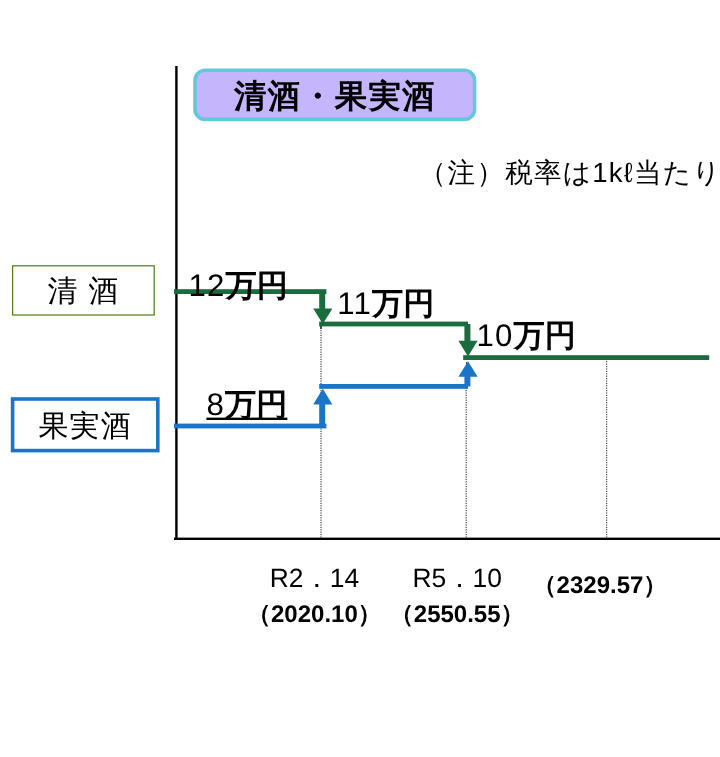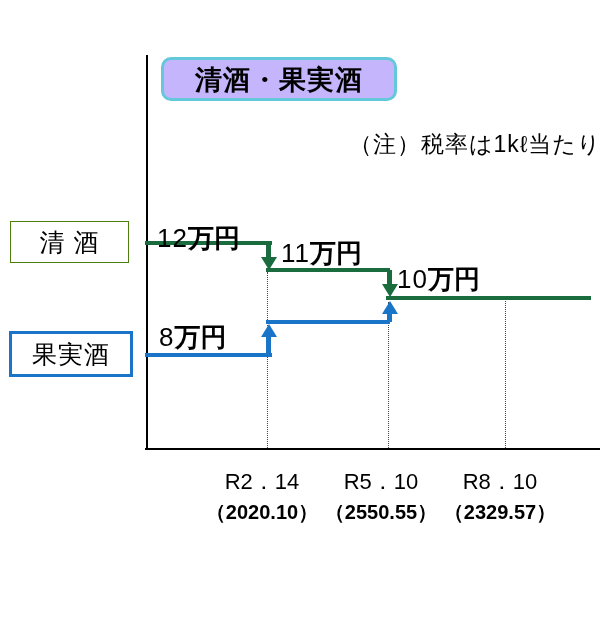--- a/index.html
+++ b/index.html
@@ -41,21 +41,21 @@
   .dot-2{left:388px;top:302px;height:146px;}
   .dot-3{left:505px;top:299px;height:149px;}
   
   .vlabel{position:absolute;font-size:26px;line-height:1;white-space:nowrap;}
   .vlabel .num{font-weight:400;letter-spacing:1px;}
   .vlabel .unit{font-weight:700;}
   .vl-12{left:157px;top:213px;margin-top:12px;}
   .vl-11{left:281px;top:240px;}
   .vl-10{left:397px;top:266px;}
   .vl-9{left:286px;top:291px;}
-  .vl-8{left:159px;top:324px;}
+  .vl-8{left:172px;top:324px;text-decoration:underline;}
   
   .badge{
     position:absolute;left:161px;top:57px;width:230px;height:38px;
     background:#c4b5fd;border:3px solid #63c8da;border-radius:10px;
     display:flex;align-items:flex-end;justify-content:center;
     font-size:27px;font-weight:700;letter-spacing:1px;
   }
   
   .note{position:absolute;left:349px;top:129px;font-size:23px;letter-spacing:1px;white-space:nowrap;}
   
@@ -128,17 +128,16 @@
 
   <div class="tick tick-1">
     <div class="era">R2．14</div>
     <div class="western">（2020.10）</div>
   </div>
   <div class="tick tick-2">
     <div class="era">R5．10</div>
     <div class="western">（2550.55）</div>
   </div>
   <div class="tick tick-3">
-    <div class="era">R8．10</div>
     <div class="western">（2329.57）</div>
   </div>
 
 </div>
 
 </body></html>

